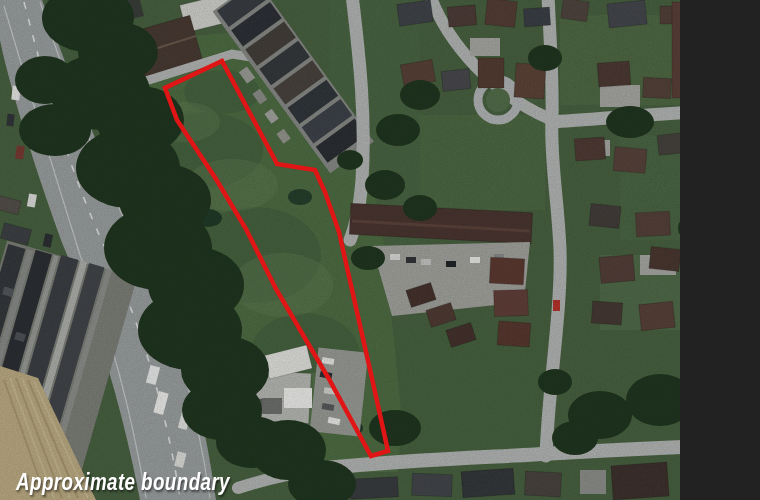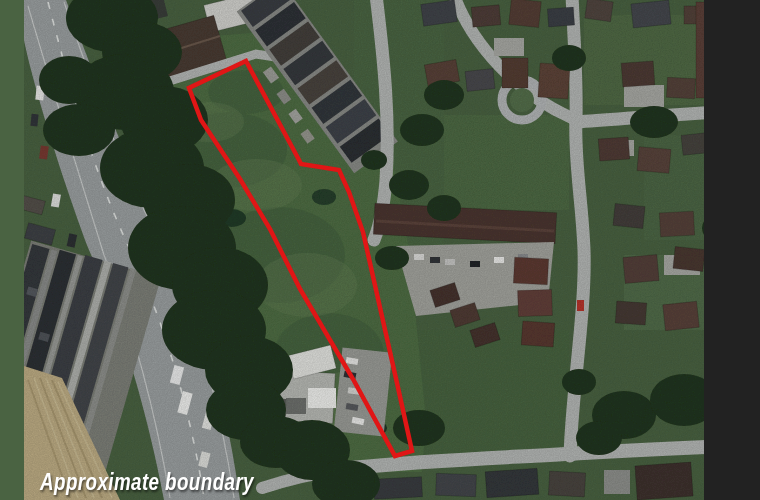--- a/index.html
+++ b/index.html
@@ -1,16 +1,16 @@
 <!DOCTYPE html>
 <html><head>
 <meta charset="utf-8">
 <style>
   html,body{margin:0;padding:0;background:#222;}
-  .frame{position:relative;width:680px;height:500px;overflow:hidden;background:#4a6342;padding-left:24px;}
+  .frame{position:relative;width:680px;height:500px;overflow:hidden;background:#4a6342;}
   svg{display:block;}
   .caption{
     font-family:"Liberation Sans", sans-serif;
     font-weight:bold;font-style:italic;
     font-size:23px;letter-spacing:.5px;
     fill:#ffffff;
     filter:drop-shadow(1.5px 2px 1px rgba(0,0,0,.55));
   }
   .house{stroke:rgba(0,0,0,.28);stroke-width:.6;}
   .road{fill:none;stroke:#b5b8b6;stroke-linecap:round;}

